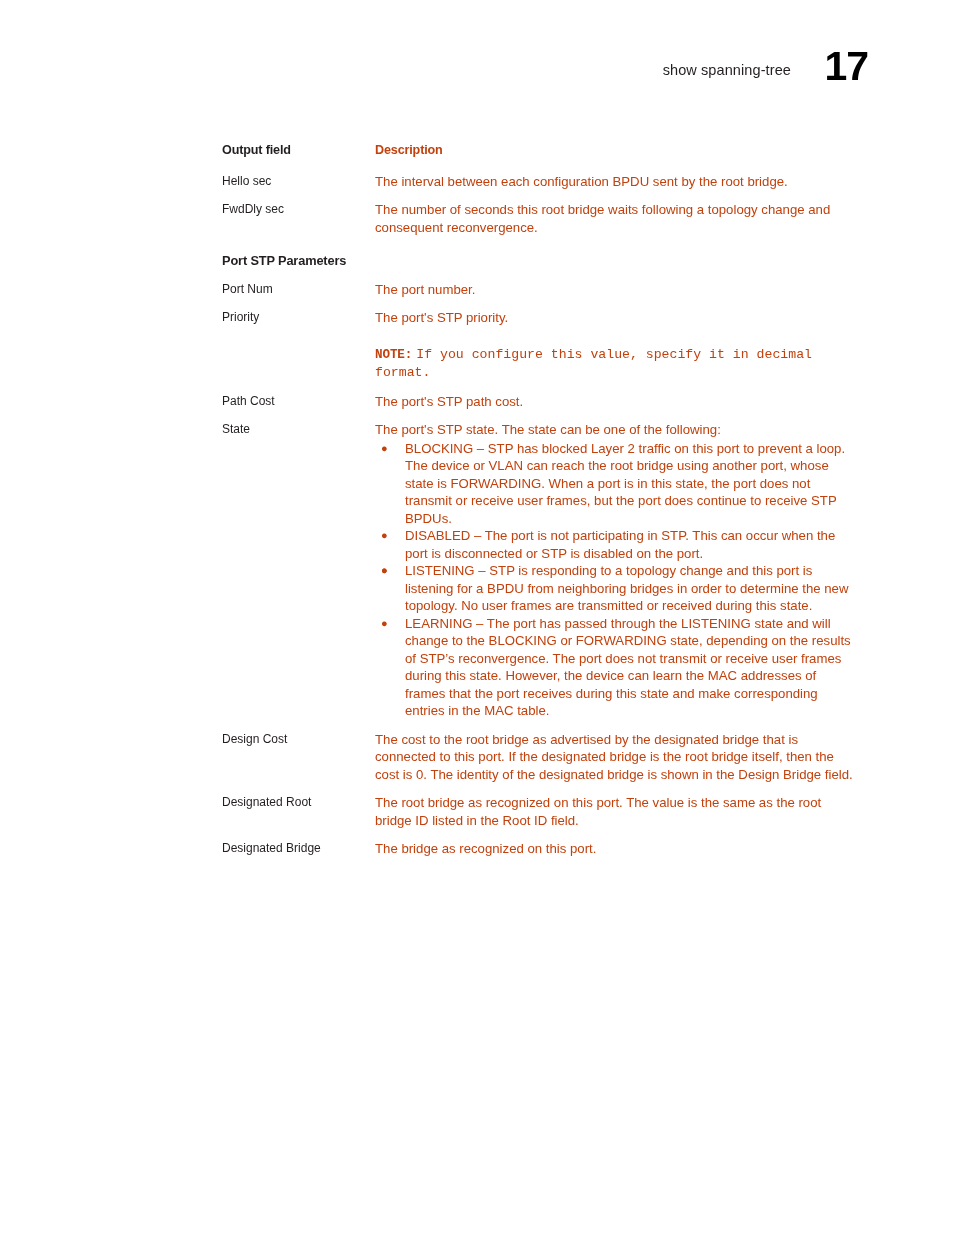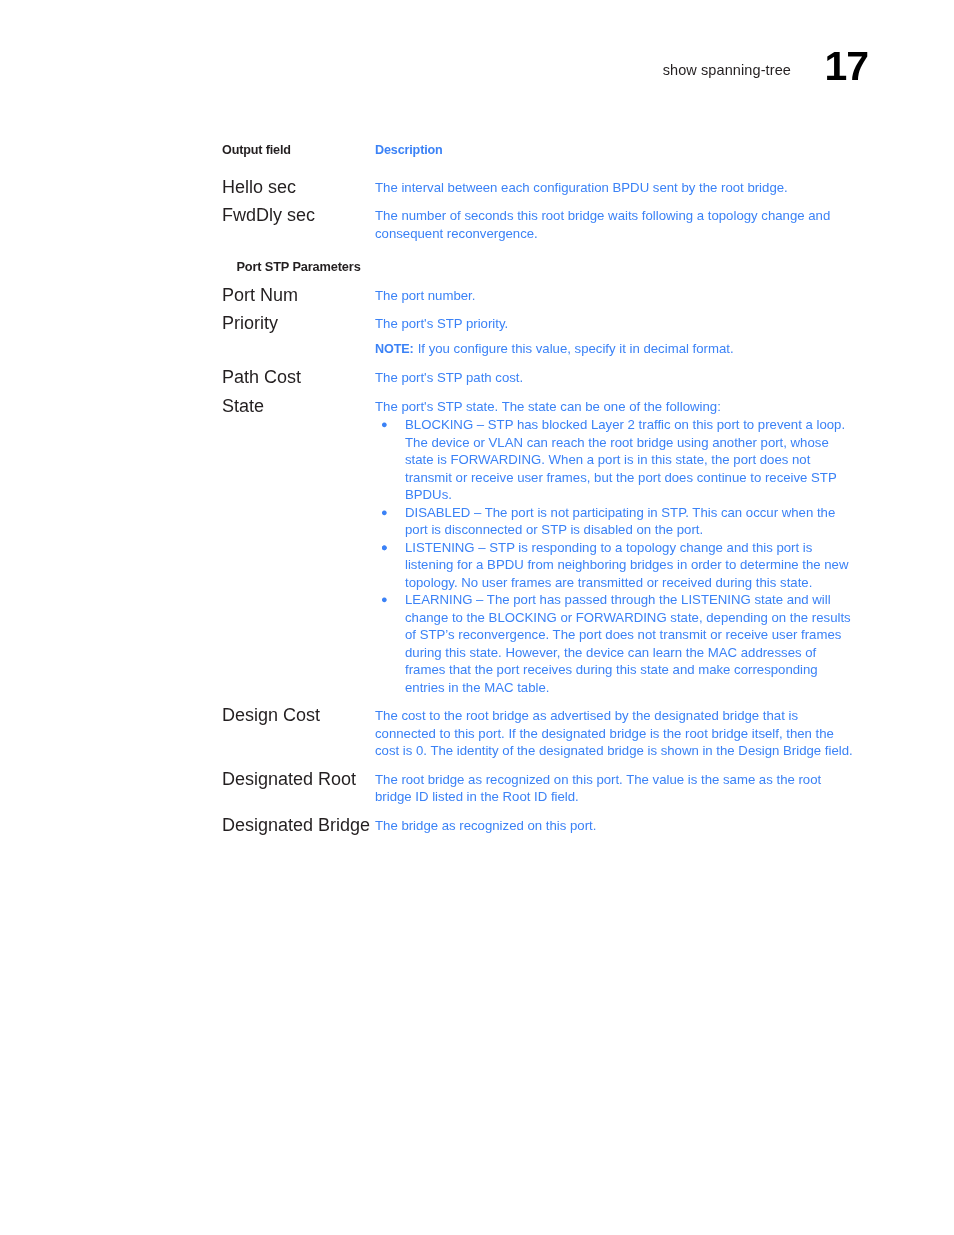--- a/index.html
+++ b/index.html
@@ -55,53 +55,52 @@
     top: 142px;
     width: 632px;
   }
   .row {
     display: flex;
     align-items: flex-start;
   }
   .col-field {
     width: 153px;
     flex: 0 0 153px;
-    font-size: 18px;
+    font-size: 12px;
     line-height: 17.5px;
     color: #231f20;
   }
   .col-desc {
     flex: 1 1 auto;
     font-size: 13.2px;
     line-height: 17.5px;
-    color: #3b82f6;
-  }
-
-  .hdr-row { margin-bottom: 19px; }
+    color: #c2410c;
+  }
+
+  .hdr-row { margin-bottom: 13px; }
   .hdr-row .col-field,
   .hdr-row .col-desc {
     font-weight: bold;
     font-size: 12.6px;
     letter-spacing: -0.15px;
   }
 
   .data-row { margin-bottom: 11px; }
 
   .section-row {
     margin-top: 16px;
     margin-bottom: 11px;
-    text-align: center;
   }
   .section-row .col-field {
     font-weight: bold;
     font-size: 12.8px;
     letter-spacing: -0.15px;
   }
 
-  .note-line { margin-top: 7px; }
+  .note-line { margin-top: 19px; font-family: Liberation Mono, monospace; }
   .note-label {
     font-weight: bold;
     font-size: 12.6px;
     letter-spacing: -0.1px;
   }
   .note-text { padding-left: 4px; }
 
   
   ul.states {
     list-style: none;

